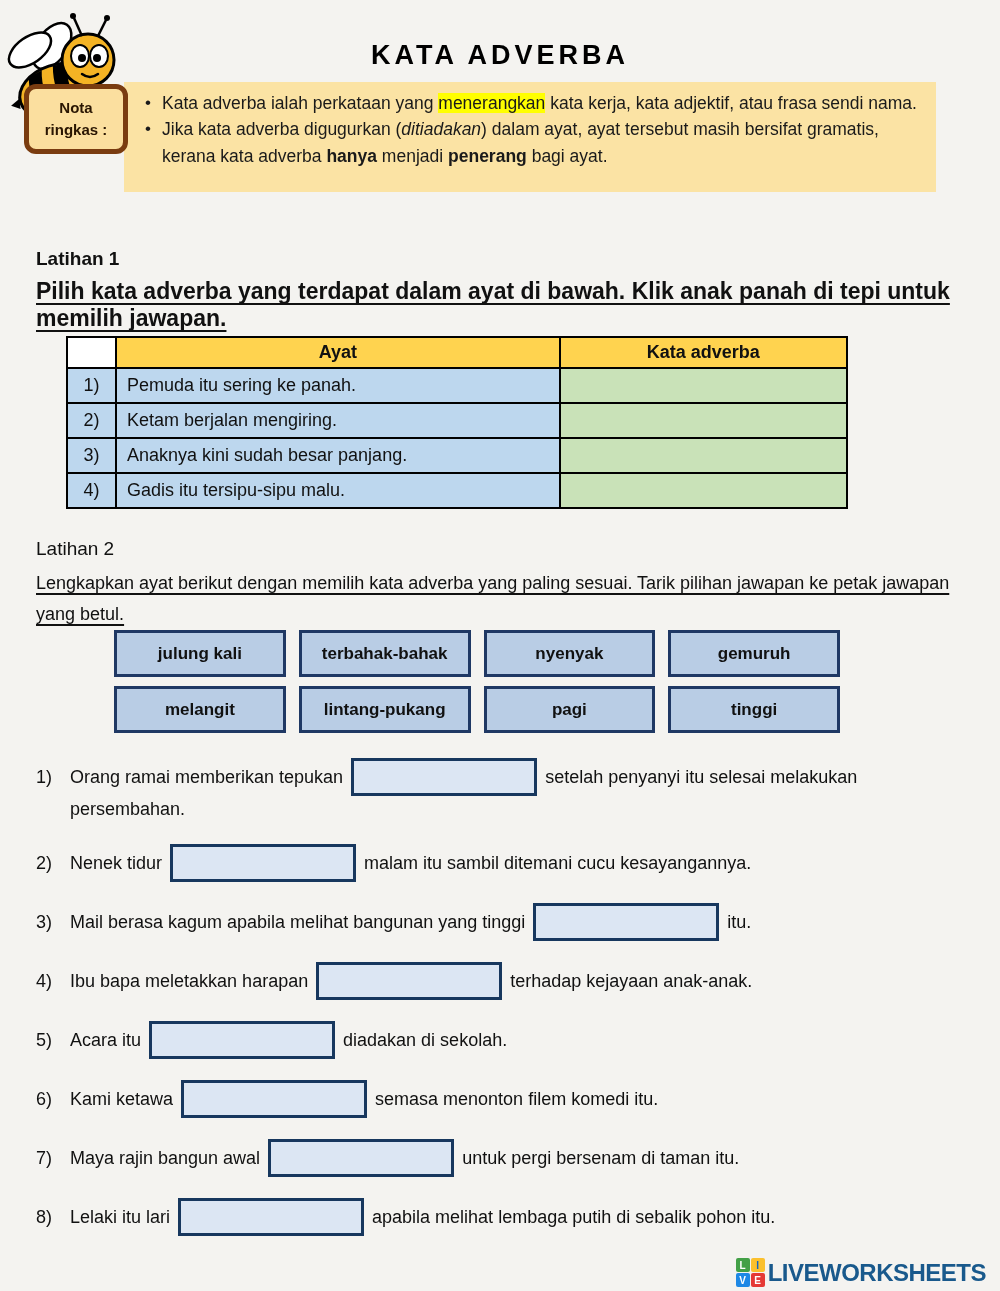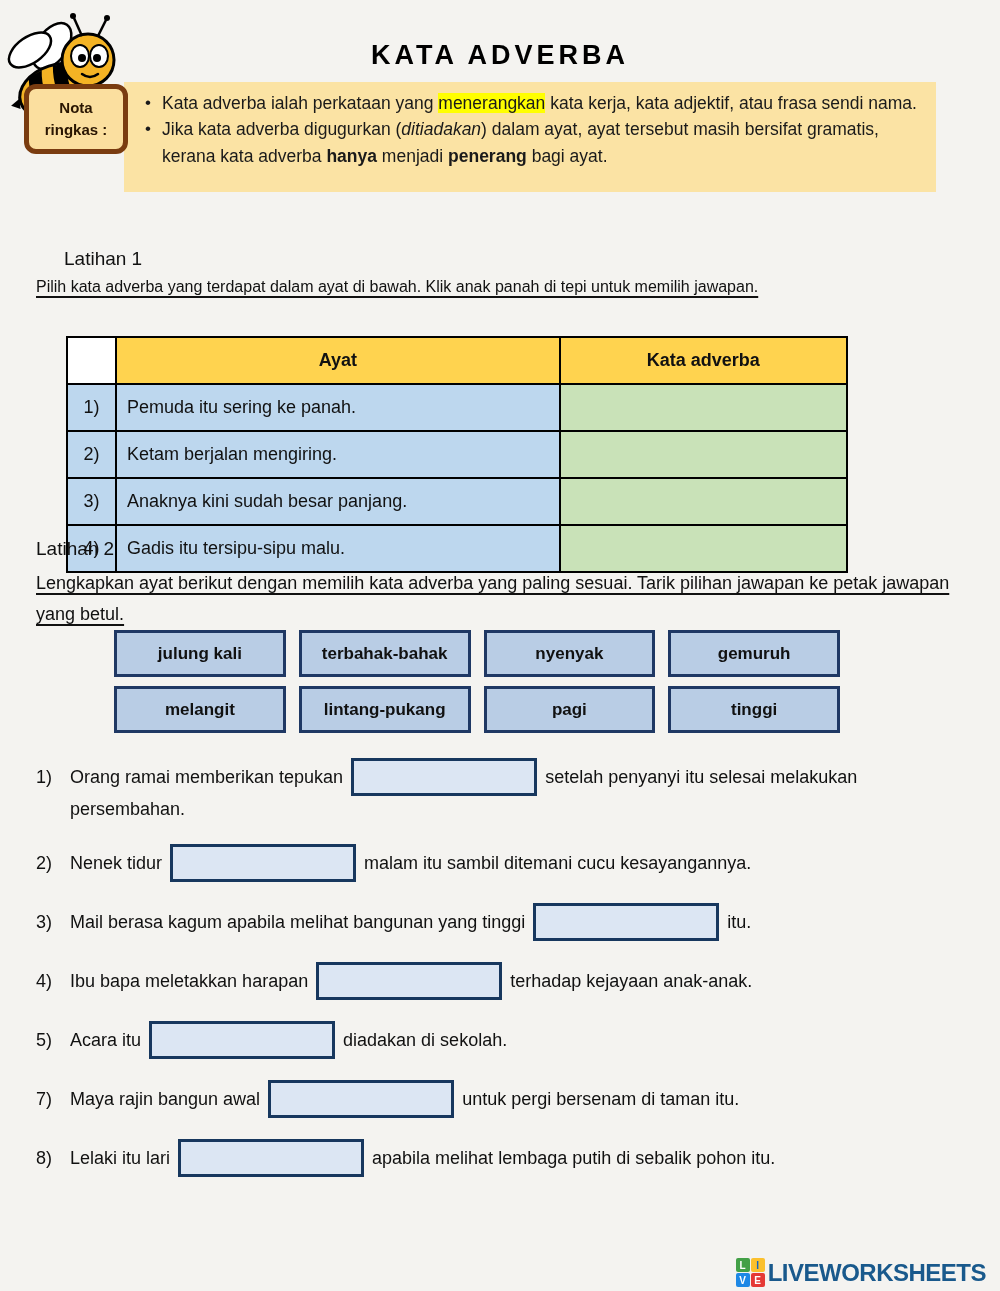--- a/index.html
+++ b/index.html
@@ -27,31 +27,31 @@
     font-size:17.5px; line-height:1.5; color:#1a1a1a;
   }
   .bullet-row { display:flex; }
   .bullet-dot { width:28px; text-align:center; flex:0 0 28px; font-size:17px; }
   .bullet-text { flex:1; }
   .hl { background:#ffff00; font-weight:normal; }
   .b { font-weight:bold; }
   .i { font-style:italic; }
 
   
-  .l1-head { position:absolute; left:36px; top:248px; font-size:19px; font-weight:normal;margin-left:28px; }
+  .l1-head { position:absolute; left:36px; top:248px; font-size:19px; font-weight:bold; }
   .l1-instr {
-    position:absolute; left:36px; top:278px; width:940px; font-size:16px;
+    position:absolute; left:36px; top:278px; width:940px; font-size:23px;
     text-decoration:underline; text-decoration-thickness:1.5px;
-    text-underline-offset:4px; text-decoration-skip-ink:none;
+    text-underline-offset:4px; text-decoration-skip-ink:none;font-weight:bold;
   }
   table.l1 {
     position:absolute; left:66px; top:336px; width:782px;
     border-collapse:collapse; font-size:18px;
   }
-  table.l1 th, table.l1 td { border:2px solid #000; padding:12px 10px; }
+  table.l1 th, table.l1 td { border:2px solid #000; padding:4px 10px; }
   table.l1 th { background:#ffd34f; font-weight:bold; text-align:center; height:31px; }
   table.l1 th.blank-h { background:#ffffff; }
   table.l1 td { height:35px; }
   td.numcol { background:#bdd7ee; width:49px; text-align:center; }
   td.ayat { background:#bdd7ee; width:445px; }
   td.answer { background:#c9e2b8; width:288px; cursor:pointer; }
 
   .l2-head { position:absolute; left:36px; top:538px; font-size:19px; font-weight:normal; }
   .l2-instr {
     position:absolute; left:36px; top:568px; width:930px; font-size:18px; line-height:1.7;
@@ -194,20 +194,23 @@
     <div class="sentence">
       <span class="snum">3)</span><span>Mail berasa kagum apabila melihat bangunan yang tinggi</span><span class="blank"></span><span>itu.</span>
     </div>
     <div class="sentence">
       <span class="snum">4)</span><span>Ibu bapa meletakkan harapan</span><span class="blank"></span><span>terhadap kejayaan anak-anak.</span>
     </div>
     <div class="sentence">
       <span class="snum">5)</span><span>Acara itu</span><span class="blank"></span><span>diadakan di sekolah.</span>
     </div>
     <div class="sentence">
+      <span class="snum">6)</span><span>Kami ketawa</span><span class="blank"></span><span>semasa menonton filem komedi itu.</span>
+    </div>
+    <div class="sentence">
       <span class="snum">7)</span><span>Maya rajin bangun awal</span><span class="blank"></span><span>untuk pergi bersenam di taman itu.</span>
     </div>
     <div class="sentence">
       <span class="snum">8)</span><span>Lelaki itu lari</span><span class="blank"></span><span>apabila melihat lembaga putih di sebalik pohon itu.</span>
     </div>
   </div>
 
   <div class="brandbar">
     <div class="logo-grid">
       <span class="logo-sq sq-l">L</span>

